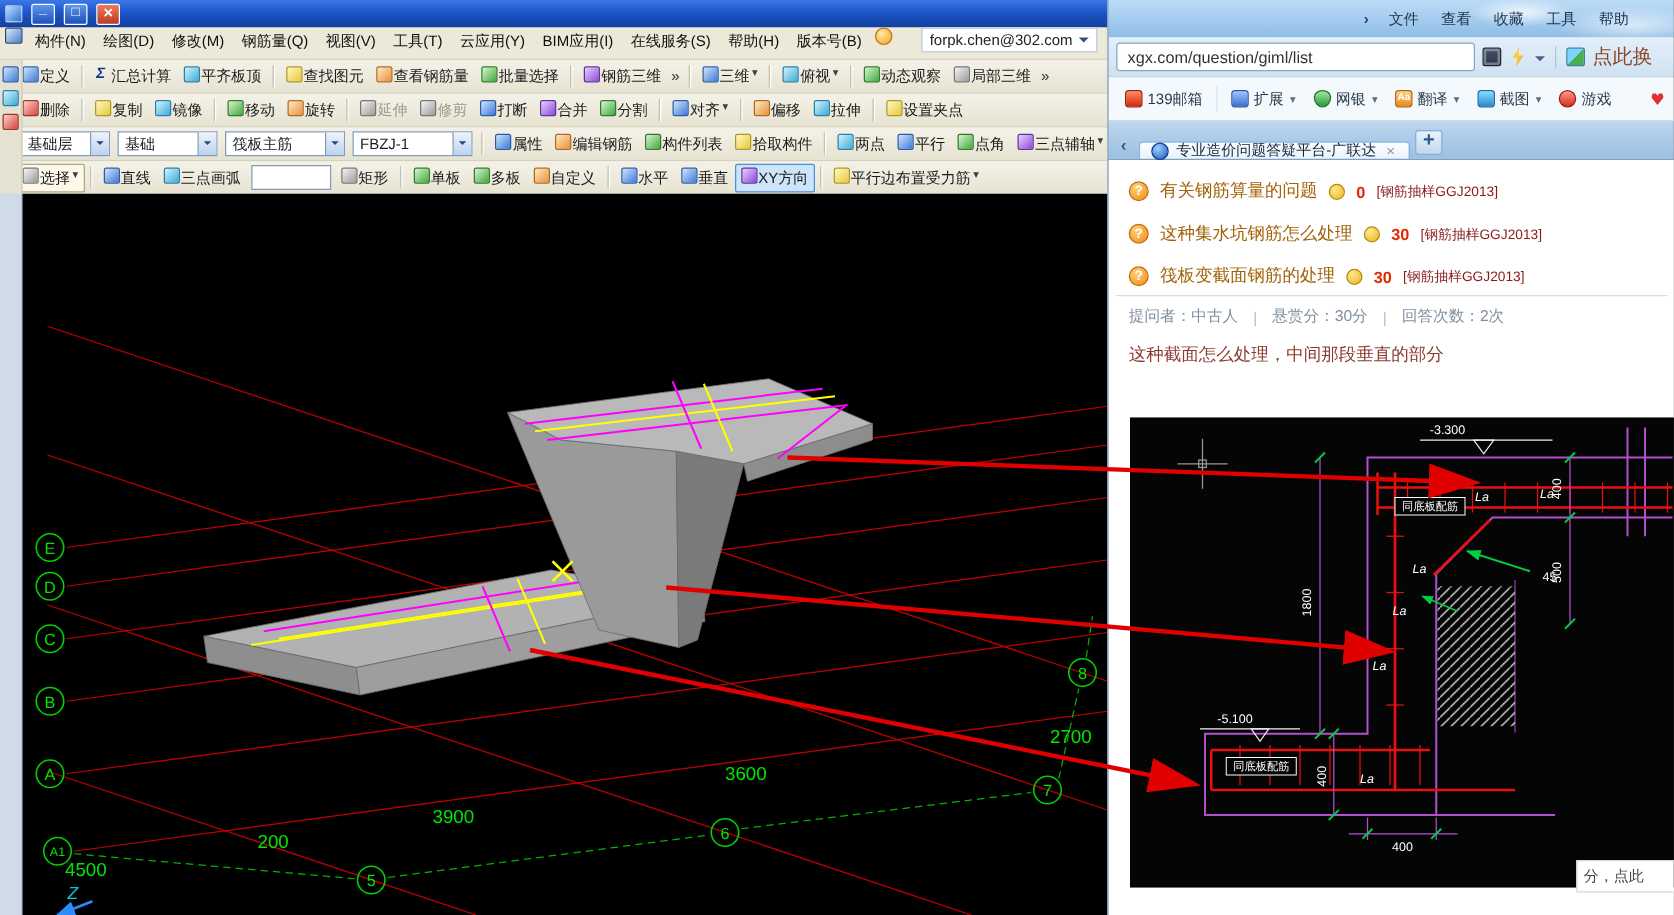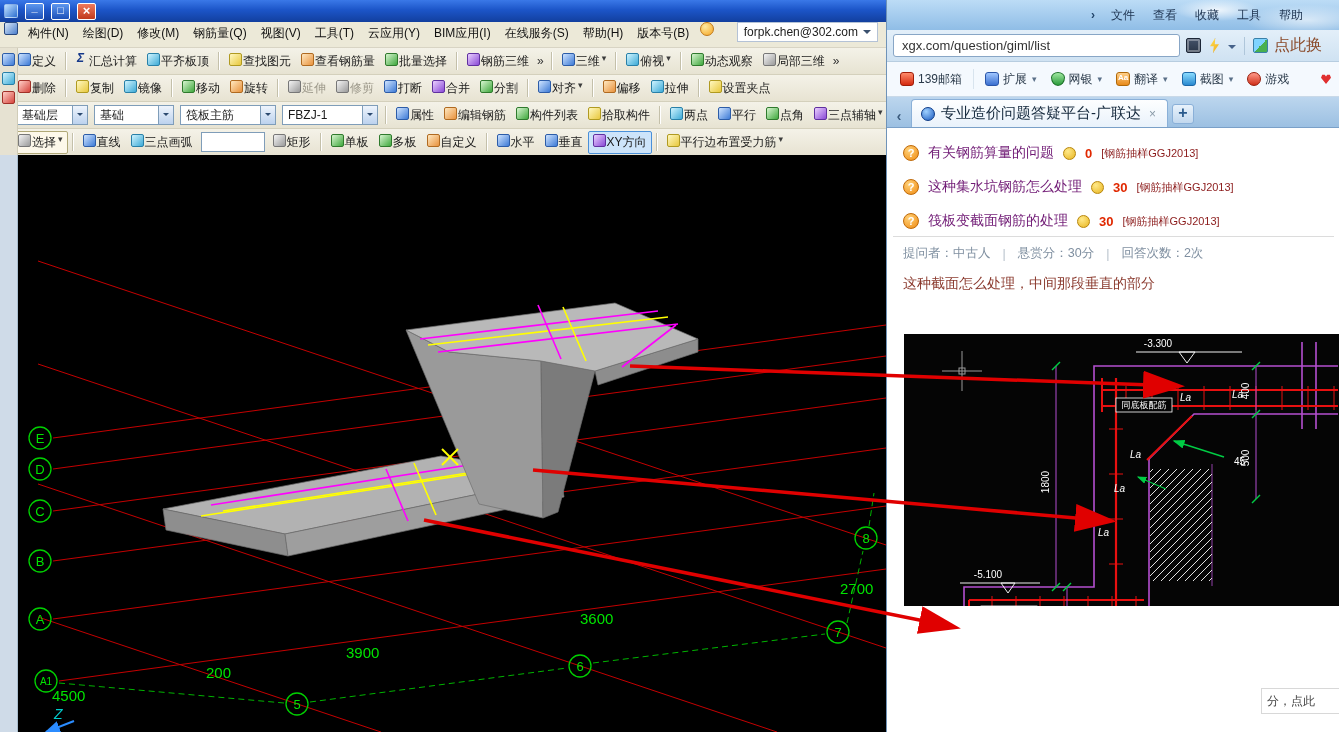--- a/index.html
+++ b/index.html
@@ -87,39 +87,39 @@
   .tic.shield{background:linear-gradient(#9fe8a0,#2a9a3a);border:1px solid #1c7028;border-radius:50% 50% 50% 50%/40% 40% 60% 60%}
   .tic.trans{background:linear-gradient(#ffd08a,#e88a1a);border:1px solid #b06808;position:relative}
   .tic.trans::after{content:"Aa";position:absolute;left:1px;top:0px;font-size:8px;color:#fff;font-weight:bold}
   .tic.snap{background:linear-gradient(#8adcff,#2a8ad0);border:1px solid #1c68a8}
   .tic.game{background:linear-gradient(#ff9a8a,#d0301a);border:1px solid #981c0a;border-radius:50%}
   .tsep{width:1px;height:20px;background:#d8e4ee;margin:0 2px}
   .mini-heart{width:10px;height:10px;background:#e03030;margin-left:auto;clip-path:polygon(50% 100%,0 38%,12% 8%,38% 8%,50% 26%,62% 8%,88% 8%,100% 38%);flex:none}
   .b-tabs{height:31px;background:linear-gradient(#bcd6ee,#9cc0e2);border-bottom:1px solid #7aa0c8;display:flex;align-items:flex-end;padding:0 4px;gap:4px}
   .tab-back{width:16px;height:22px;color:#3a5a7c;font-size:14px;display:flex;align-items:center;justify-content:center}
   .tab-back::after{content:"‹";font-weight:bold}
-  .tab{height:28px;display:flex;align-items:center;gap:6px;background:linear-gradient(#fdfeff,#e9f2fb);border:1px solid #8ab0d8;border-bottom:none;border-radius:4px 4px 0 0;padding:0 9px;font-size:15px;color:#14283c}
+  .tab{height:14px;display:flex;align-items:center;gap:6px;background:linear-gradient(#fdfeff,#e9f2fb);border:1px solid #8ab0d8;border-bottom:none;border-radius:4px 4px 0 0;padding:0 9px;font-size:12px;color:#14283c}
   .favicon{width:14px;height:14px;border-radius:50%;background:radial-gradient(circle at 35% 30%,#9fd0ff,#1a5ac0);border:1px solid #0c3a88;flex:none}
   .tclose{color:#8a9aa8;font-size:12px;padding:0 2px}
   .tclose::after{content:"×"}
   .newtab{width:22px;height:20px;background:linear-gradient(#e8f2fb,#c2d8ee);border:1px solid #8ab0d8;border-radius:3px;margin-bottom:3px;position:relative}
   .newtab::after{content:"+";position:absolute;left:50%;top:45%;transform:translate(-50%,-50%);color:#2a5a8c;font-weight:bold}
   .b-content{position:absolute;left:0;top:128px;width:453px;height:604px;background:#fff}
   .q-row{position:absolute;left:16px;height:26px;display:flex;align-items:center;gap:9px;white-space:nowrap}
   .qicon{width:16px;height:16px;border-radius:50%;background:radial-gradient(circle at 35% 30%,#ffd27a,#f08a10);border:1px solid #c06a08;position:relative;flex:none}
   .qicon::after{content:"?";position:absolute;left:50%;top:48%;transform:translate(-50%,-50%);color:#fff;font-size:11px;font-weight:bold}
-  .q-title{font-size:14px;color:#701a75}
+  .q-title{font-size:14px;color:#a16207}
   .coin{width:13px;height:13px;border-radius:50%;background:radial-gradient(circle at 35% 30%,#ffe98a,#e8b520);border:1px solid #b8860b;flex:none}
   .q-score{font-size:13px;font-weight:bold;color:#e02800}
   .q-tag{font-size:11px;color:#8b1a1a}
   .divider{position:absolute;left:6px;top:108px;width:441px;height:1px;background:#dcdcdc}
   .meta{position:absolute;left:16px;top:117px;font-size:12.5px;color:#7f8fa0;display:flex;align-items:center;white-space:nowrap}
   .msep::after{content:"|";color:#b8c2cc;padding:0 12px}
   .q-body{position:absolute;left:16px;top:147px;font-size:14px;color:#8b3a2e;white-space:nowrap}
-  #drawwrap{position:absolute;left:17px;top:206px;width:436px;height:272px;background:#050505;overflow:hidden}
+  #drawwrap{position:absolute;left:17px;top:206px;width:436px;height:376px;background:#050505;overflow:hidden}
   .corner-box{position:absolute;left:374px;top:560px;width:82px;height:26px;background:#fff;border:1px solid #d8d8d8;display:flex;align-items:center;padding:0 5px;font-size:12px;color:#444;white-space:nowrap;overflow:hidden}
 
   #overlay{position:absolute;left:0;top:0;z-index:60;pointer-events:none}
   svg text{stroke:none}
 </style>
 </head>
 <body>
 
 <div id="screen">
 

